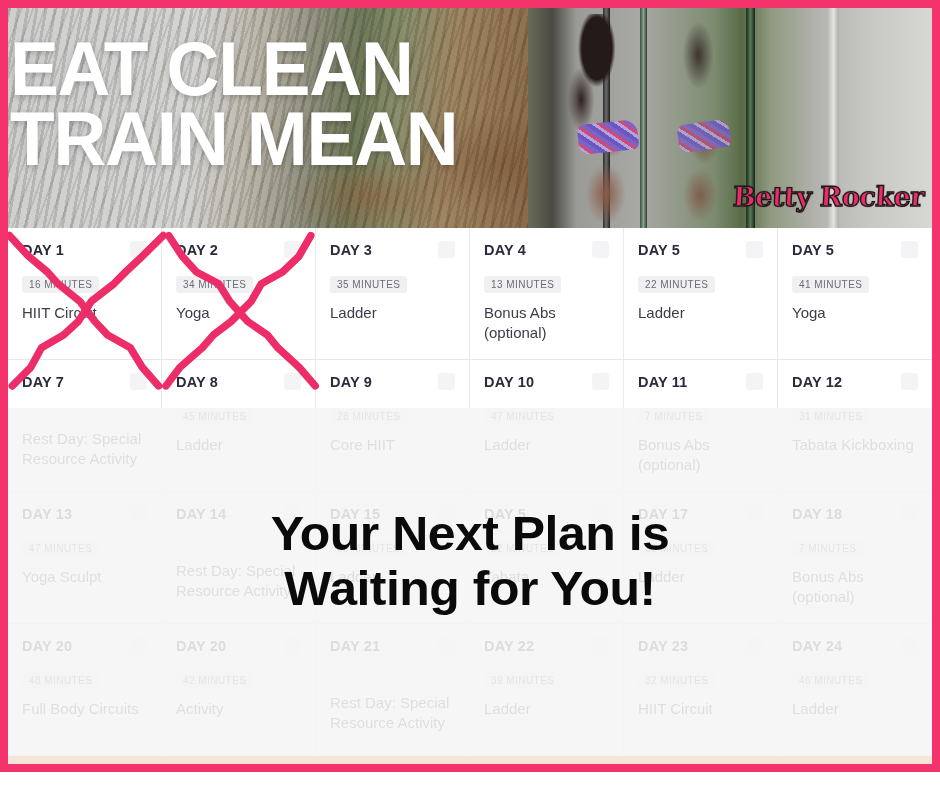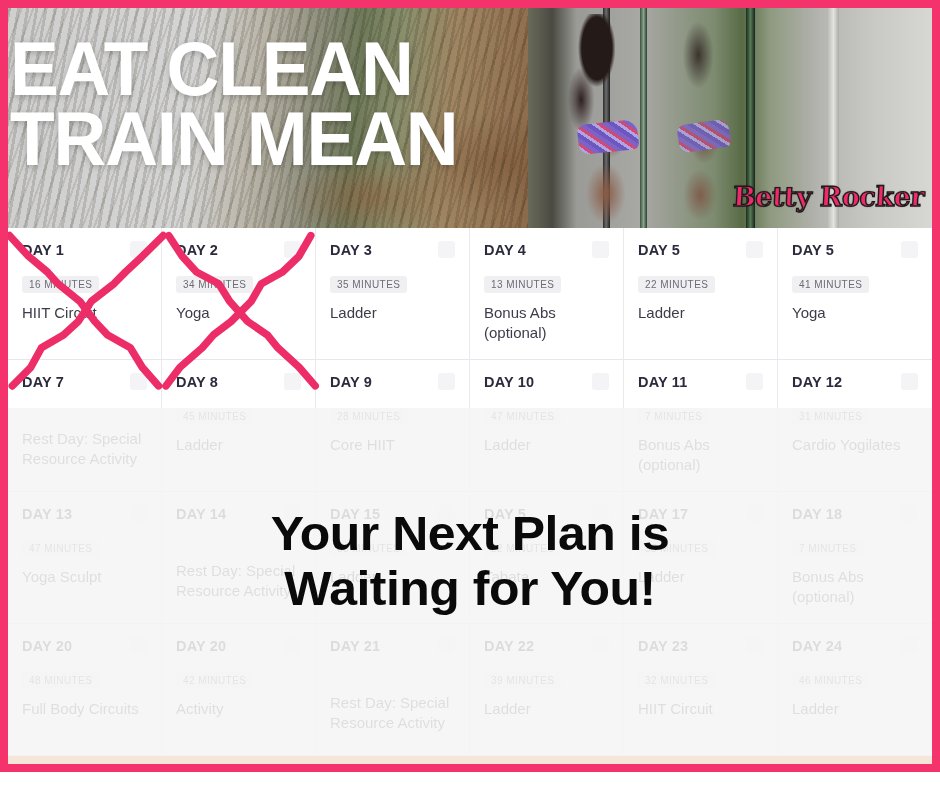--- a/index.html
+++ b/index.html
@@ -284,21 +284,21 @@
             <div class="checkbox"></div>
           </div><div class="badge">47 MINUTES</div><div class="activity">Ladder</div></div>
         <div class="day-card"><div class="day-head">
             <div class="day-label">DAY 11</div>
             <div class="checkbox"></div>
           </div><div class="badge">7 MINUTES</div><div class="activity">Bonus Abs
 (optional)</div></div>
         <div class="day-card"><div class="day-head">
             <div class="day-label">DAY 12</div>
             <div class="checkbox"></div>
-          </div><div class="badge">31 MINUTES</div><div class="activity">Cardio Yogilates</div></div>
+          </div><div class="badge">31 MINUTES</div><div class="activity">Tabata Kickboxing</div></div>
       </div>
       <div class="cal-row">
         <div class="day-card"><div class="day-head">
             <div class="day-label">DAY 13</div>
             <div class="checkbox"></div>
           </div><div class="badge">47 MINUTES</div><div class="activity">Yoga Sculpt</div></div>
         <div class="day-card"><div class="day-head">
             <div class="day-label">DAY 14</div>
             <div class="checkbox"></div>
           </div><div class="badge empty"></div><div class="activity">Rest Day: Special

